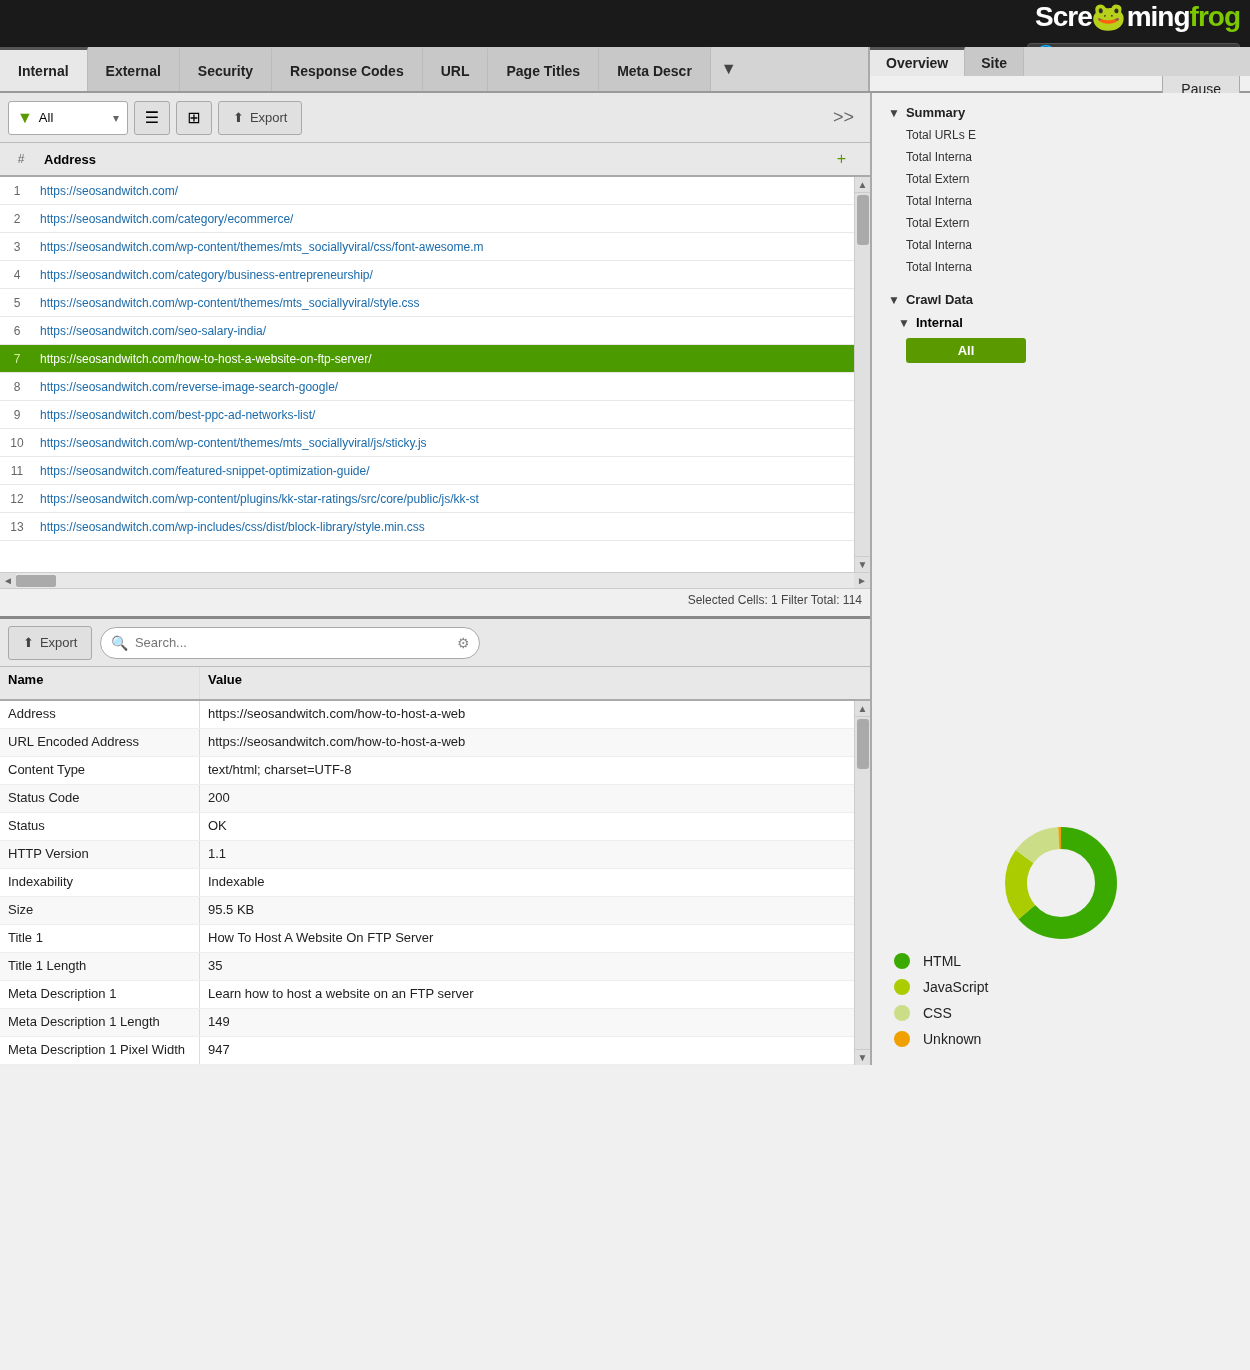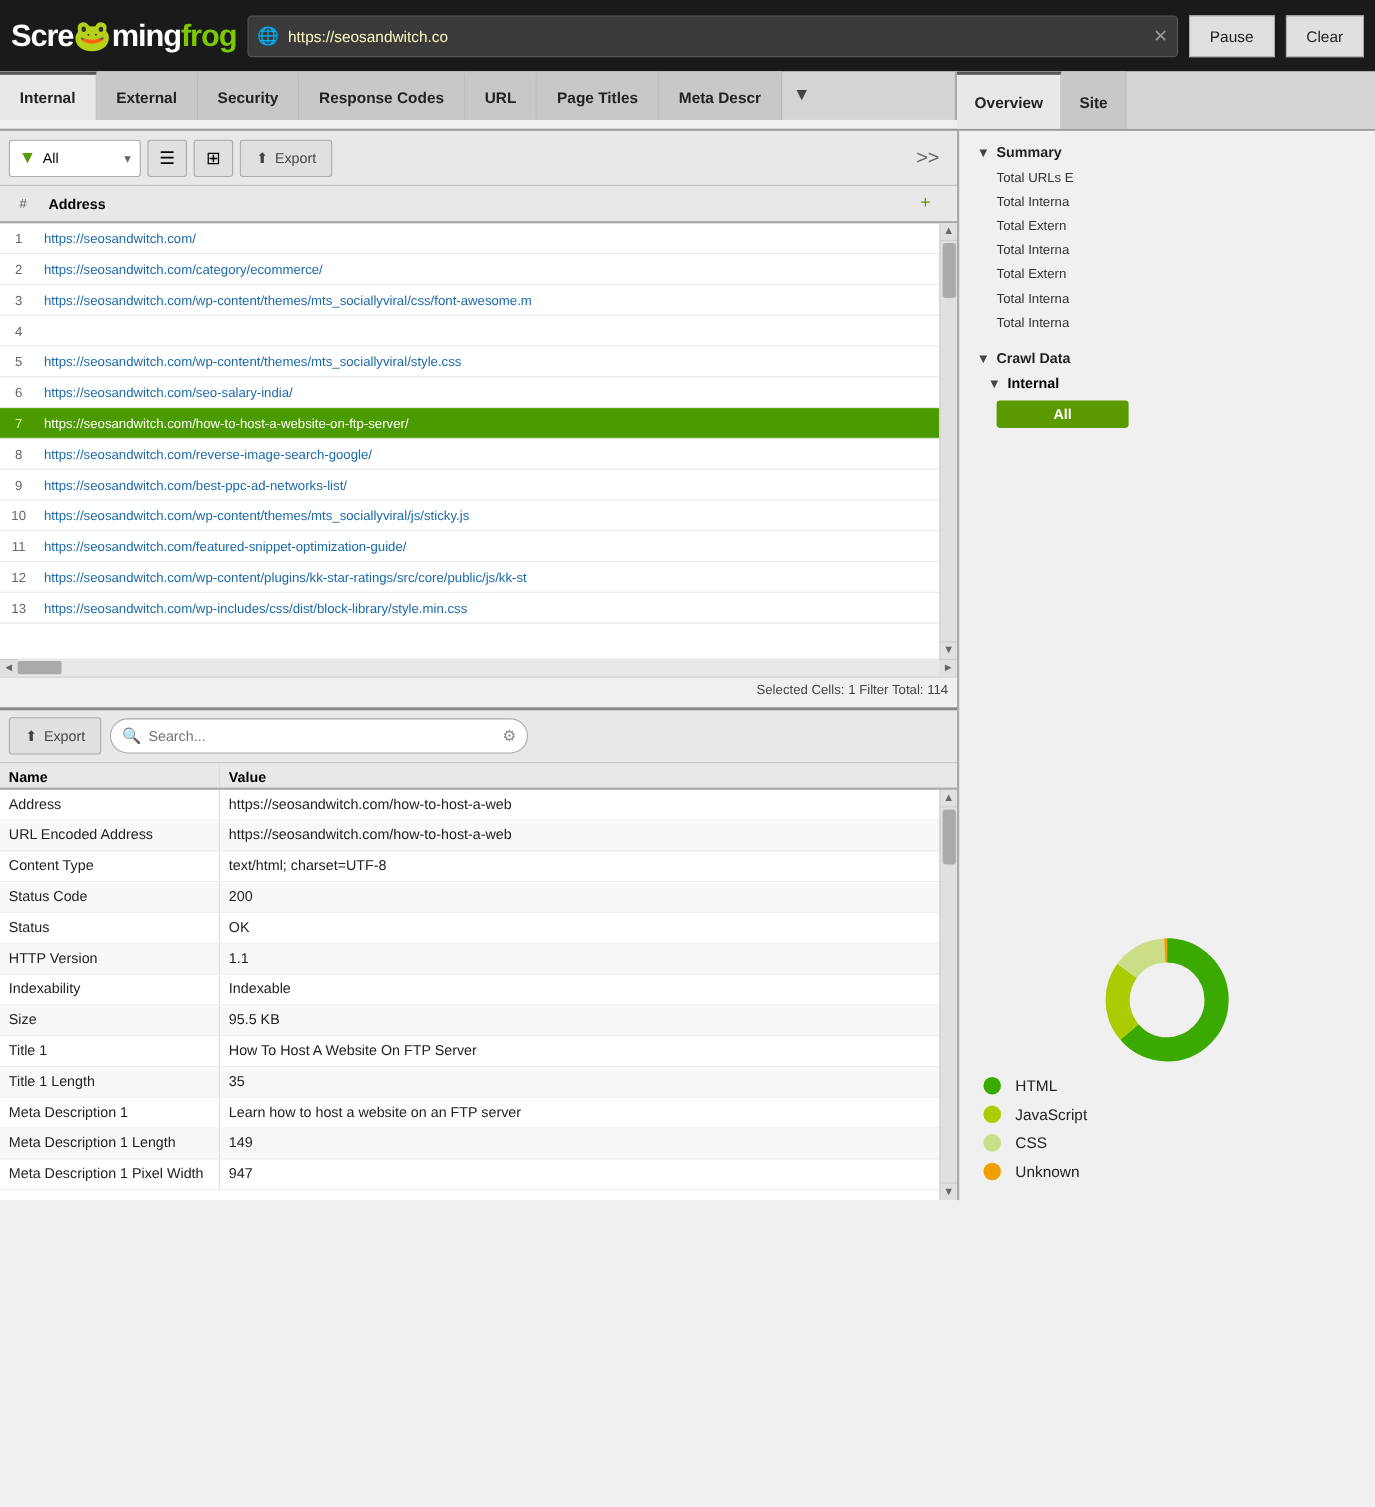--- a/index.html
+++ b/index.html
@@ -2,24 +2,25 @@
 <html><head>
   <meta charset="utf-8">
   <style>
     * { box-sizing: border-box; margin: 0; padding: 0; }
     body { font-family: Arial, sans-serif; font-size: 13px; background: #f0f0f0; width: 1250px; min-height: 1370px; overflow: hidden; }
 
     
     #header {
       background: #1a1a1a;
       display: flex;
-      align-items: center;
+      align-items: flex-end;
       padding: 0 10px;
-      height: 65px;
+      height: 47px;
       gap: 10px;
+      flex-direction: column;
     }
     #logo {
       display: flex;
       align-items: center;
       gap: 0;
     }
     .logo-text {
       font-size: 28px;
       font-weight: bold;
       color: white;
@@ -85,21 +86,21 @@
       align-items: center;
       cursor: pointer;
       font-size: 16px;
       color: #444;
     }
 
     
     #right-tab-bar {
       background: #d4d4d4;
       display: flex;
-      height: 52px;
+      height: 29px;
       border-bottom: 2px solid #aaa;
     }
     .rtab {
       padding: 0 16px;
       display: flex;
       align-items: center;
       cursor: pointer;
       font-size: 14px;
       font-weight: bold;
       color: #222;
@@ -289,21 +290,21 @@
       white-space: nowrap;
       overflow: hidden;
       text-overflow: ellipsis;
     }
 
     
     #details-header {
       display: flex;
       border-bottom: 2px solid #aaa;
       background: #e8e8e8;
-      height: 24px;
+      height: 34px;
     }
     .dh-name { width: 200px; min-width: 200px; font-weight: bold; padding: 5px 8px; font-size: 13px; border-right: 1px solid #ddd; }
     .dh-value { flex: 1; font-weight: bold; padding: 5px 8px; font-size: 13px; }
 
     .summary-section {
       margin-bottom: 10px;
     }
     .section-header {
       display: flex;
       align-items: center;
@@ -503,20 +504,21 @@
           <div class="table-row">
             <div class="row-num">2</div>
             <div class="row-addr">https://seosandwitch.com/category/ecommerce/</div>
           </div>
           <div class="table-row">
             <div class="row-num">3</div>
             <div class="row-addr">https://seosandwitch.com/wp-content/themes/mts_sociallyviral/css/font-awesome.m</div>
           </div>
           <div class="table-row">
             <div class="row-num">4</div>
+            <div class="row-addr">https://seosandwitch.com/category/business-entrepreneurship/</div>
           </div>
           <div class="table-row">
             <div class="row-num">5</div>
             <div class="row-addr">https://seosandwitch.com/wp-content/themes/mts_sociallyviral/style.css</div>
           </div>
           <div class="table-row">
             <div class="row-num">6</div>
             <div class="row-addr">https://seosandwitch.com/seo-salary-india/</div>
           </div>
           <div class="table-row selected">

